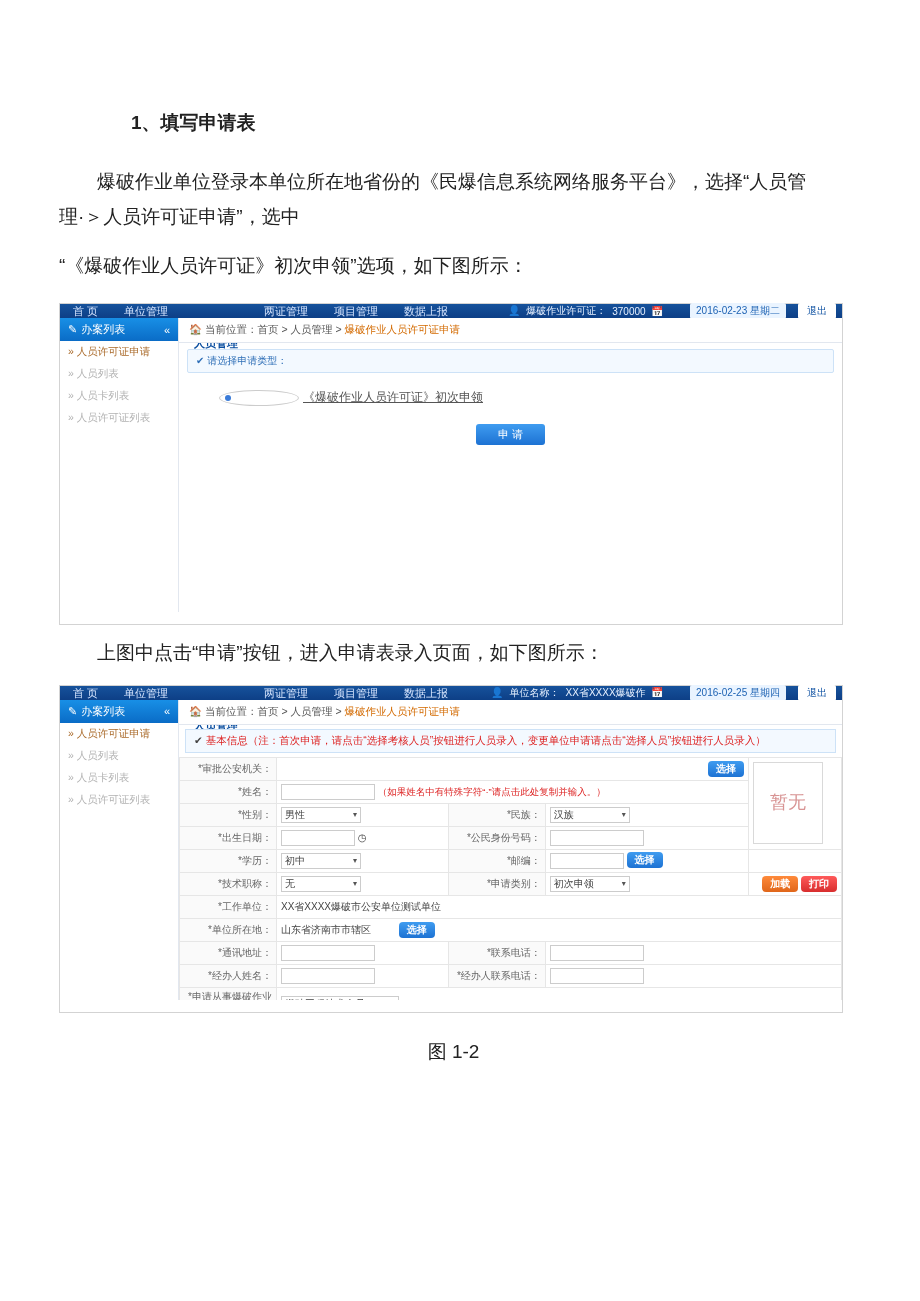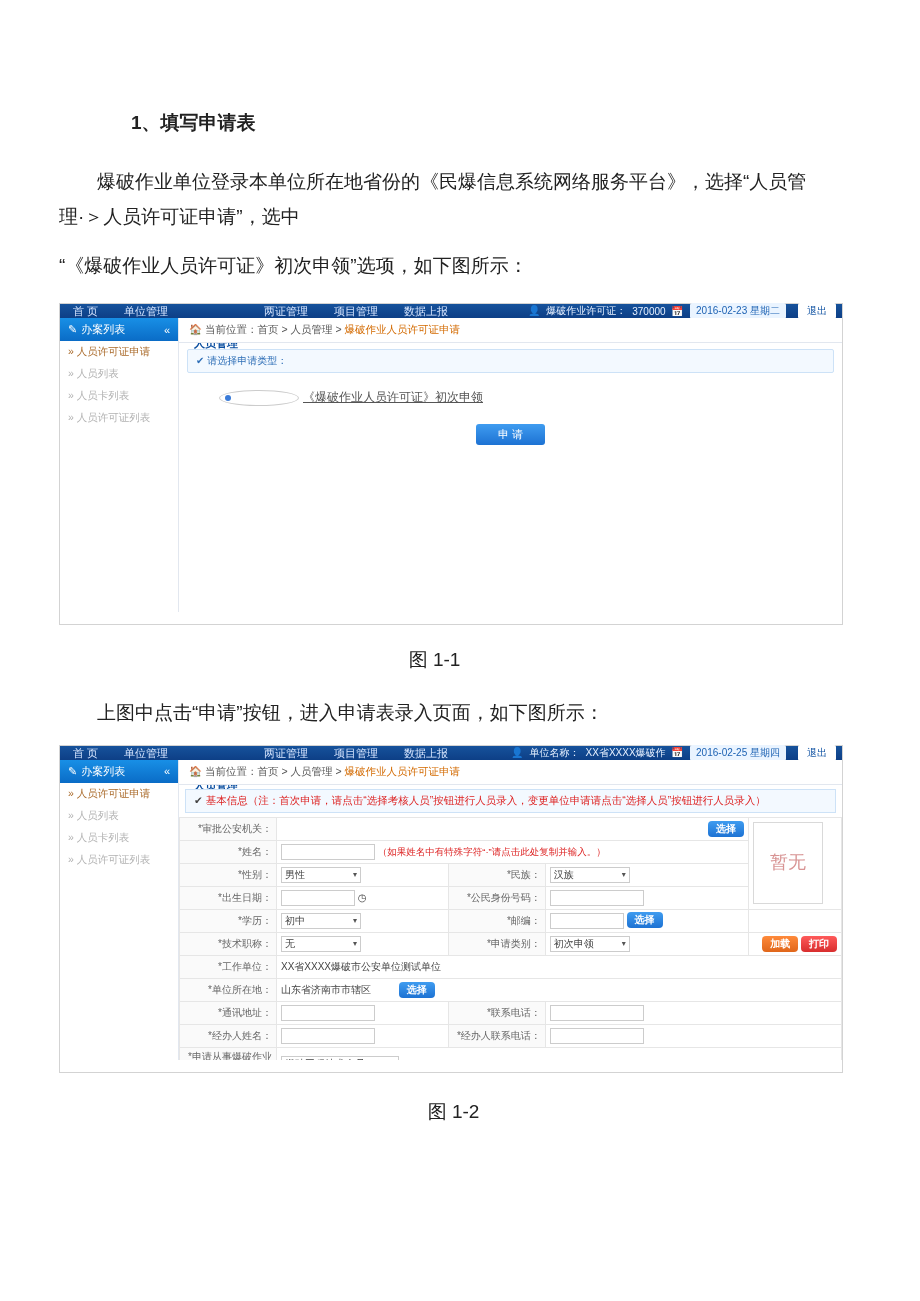--- a/index.html
+++ b/index.html
@@ -14,21 +14,21 @@
   
   .shot{width:782px;margin:14px auto 0 auto;border:1px solid #d3d3d3;}
   .s1{height:320px;background:#fff;position:relative;}
   .topbar{height:14px;background:linear-gradient(#16529b,#0d3f86);display:flex;align-items:center;font-size:11px;color:#d7e6ff;}
   .tabs{display:flex;gap:0;height:26px;}
   .tabs .tab{padding:0 13px;line-height:26px;cursor:pointer;}
   .tabs .tab.active{background:#fff;color:#0a4ea0;font-weight:bold;border-radius:2px 2px 0 0;margin-top:32px;}
   .topbar .spacer{flex:1;}
   .topbar .right{display:flex;align-items:center;gap:6px;font-size:10px;color:#e6f0ff;padding-right:6px;}
   .topbar .right .ico{width:12px;height:12px;display:inline-block;}
-  .datebox{background:#eaf4ff;color:#1d62b3;padding:1px 6px;border-radius:2px;font-size:10px;}
+  .datebox{background:#eaf4ff;color:#1d62b3;padding:1px 6px;border-radius:2px;font-size:10px;margin-left:20px;}
   .logout{background:#fff;color:#0a4ea0;padding:1px 9px;border-radius:2px;font-size:10px;margin-left:6px;cursor:pointer;}
   .s1body{display:flex;height:294px;}
   .sidebar{width:118px;background:#fff;border-right:1px solid #e2e7ef;font-size:10.5px;color:#2f6fb7;}
   .sidebar .head{background:linear-gradient(#188fe6,#0a6cc6);color:#fff;padding:4px 8px;font-size:11px;display:flex;align-items:center;gap:4px;}
   .sidebar .item{padding:4px 8px;color:#aa6a2a;cursor:pointer;}
   .sidebar .item.gray{color:#b2b2b2;}
   .main{flex:1;}
   .crumb{background:#fff;border-bottom:1px solid #e2e7ef;padding:5px 10px;font-size:10.5px;color:#555;}
   .crumb .orange{color:#d36a00;}
   .selbar{margin:6px 8px;border:1px solid #cde2f7;border-radius:2px;padding:4px 8px;background:#f3f9ff;font-size:10px;color:#2f6fb7;}
@@ -109,21 +109,20 @@
           <label>
               <span class="radio sel"></span>
               <span>《爆破作业人员许可证》初次申领</span>
             </label>
         </div>
         <button class="applybtn">申  请</button>
       </div>
     </div>
   </div>
 
-  <div class="caption">图 1-1</div>
   <p class="para" style="text-indent:2em;margin-top:10px;">上图中点击“申请”按钮，进入申请表录入页面，如下图所示：</p>
 
   <div class="shot s2">
     <div class="topbar">
       <div class="tabs">
         <div class="tab">首 页</div>
         <div class="tab">单位管理</div>
         <div class="tab active">人员管理</div>
         <div class="tab">两证管理</div>
         <div class="tab">项目管理</div>

